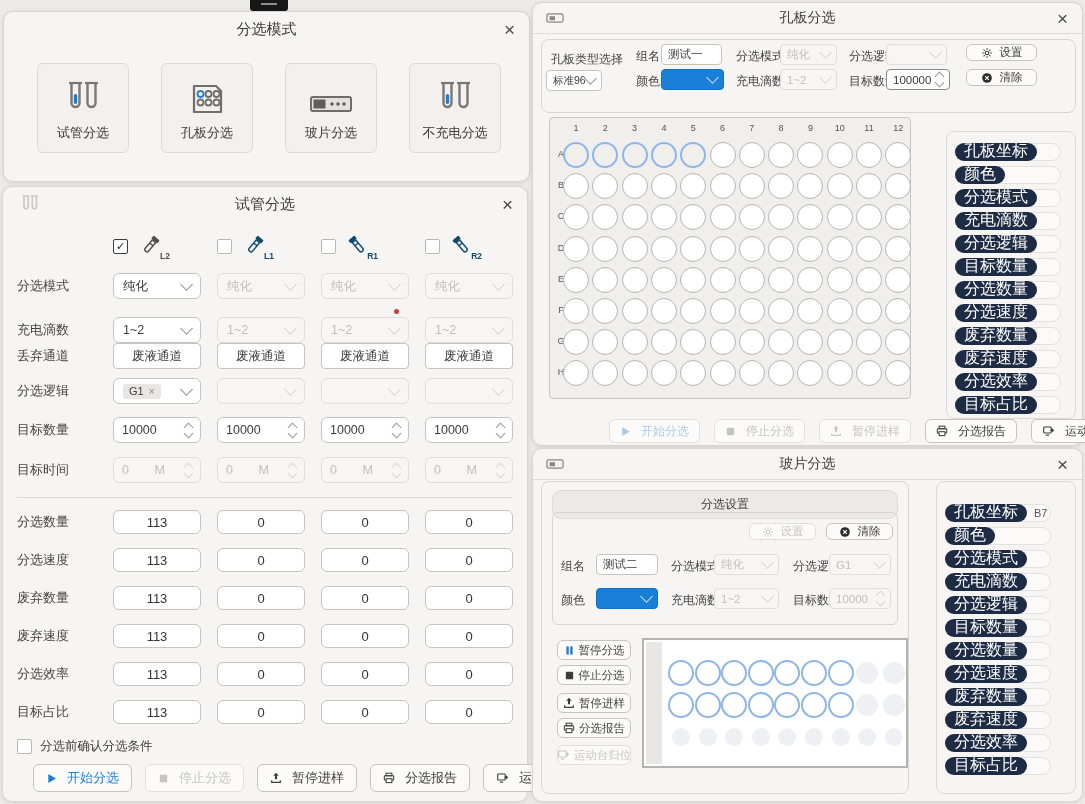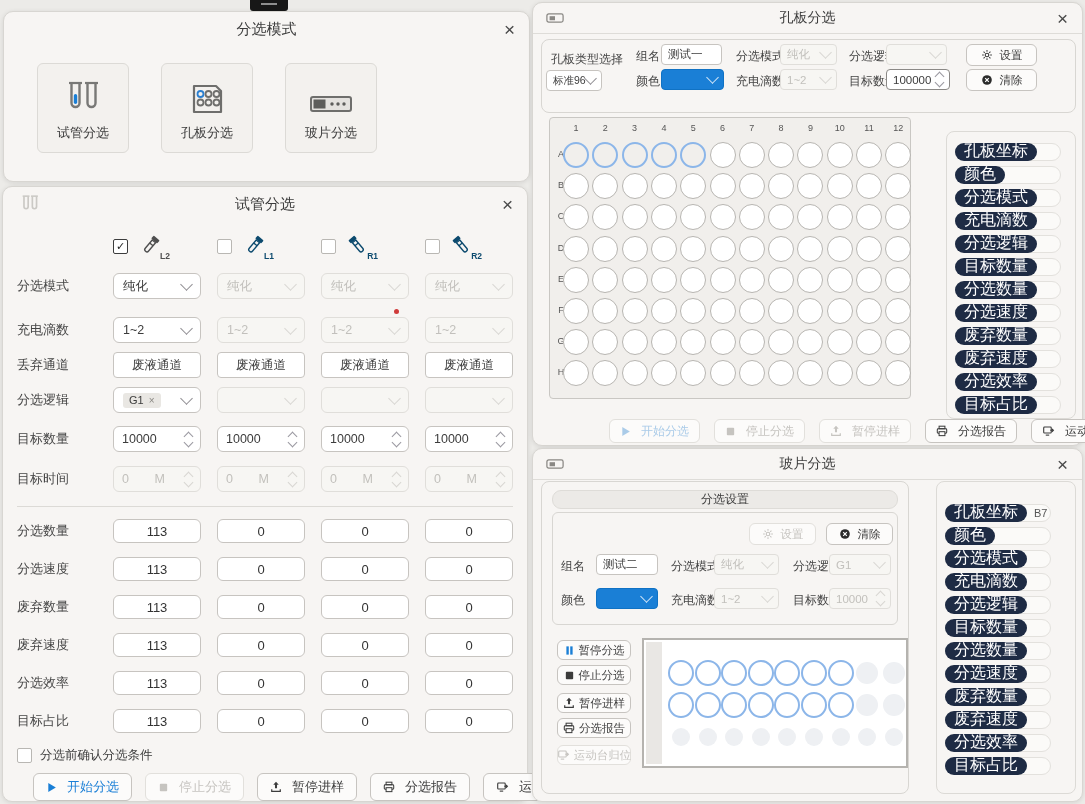--- a/index.html
+++ b/index.html
@@ -74,21 +74,21 @@
   .confirm-row{display:flex;align-items:center;gap:8px;padding:0 14px;font-size:12.5px;color:#3c3c3c}
   .btnrow{display:flex;gap:13px;padding-left:30px}
   .btn{display:inline-flex;align-items:center;justify-content:center;gap:10px;height:28px;
        padding:0 12px;border:1px solid #c7c4c0;border-radius:6px;background:#fcfbfa;font-size:13px;
        color:#3c3c3c;cursor:pointer;box-sizing:border-box;white-space:nowrap}
   .btn .ic{display:flex}
   .btn.primary{color:#1a7fd6}
   .btn.disabled{color:#c6c4c0;border-color:#e2e0dc}
   .btn.disabled-primary{color:#aacbe8;border-color:#e2e0dc}
   .btn.sm{height:24px;font-size:12px;padding:0 10px}
-  .btn.tiny{position:absolute;height:22px;font-size:11.5px;padding:0;gap:7px}
+  .btn.tiny{position:absolute;height:17px;font-size:11.5px;padding:0;gap:7px}
   .btn.side{position:absolute;left:15px;width:74px;height:20px;font-size:11.5px;padding:0;gap:4px}
   .ic.accent{color:#1a7fd6}
 
   
   .panel{position:absolute;border:1px solid #d8d6d2;border-radius:8px;box-sizing:border-box}
   .plabel{position:absolute;font-size:12px;color:#454545;white-space:nowrap}
   .abs{position:absolute !important}
   .h21{height:21px !important;border-radius:4px !important;padding:0 6px !important}
   .h21 .ddv{font-size:11.5px}
   .input{position:absolute;height:21px;background:#fff;border:1px solid #c7c4c0;border-radius:4px;
@@ -113,21 +113,21 @@
   .badge-pill{height:18px;margin:-1px 0 0 -1px;background:#1e2b44;border-radius:9px;color:#fff;
               font-size:16px;display:inline-flex;align-items:center;padding:0 9px;white-space:nowrap}
   .badge-val{font-size:11px;color:#555;margin-left:7px}
   #plate-badges{padding-top:11px}
   #slide-badges{padding-top:22px}
   #plate-footer{position:absolute;left:0;top:416px;display:flex;gap:14px;padding-left:76px}
 
   
   #slide-main{position:absolute;left:8px;top:32px;width:368px;height:313px;border:1px solid #d8d6d2;
               border-radius:8px;box-sizing:border-box}
-  #slide-header{position:absolute;left:10px;top:8px;width:346px;height:19px;background:#eceae7;
+  #slide-header{position:absolute;left:10px;top:8px;width:346px;height:29px;background:#eceae7;
                 border:1px solid #dedcd8;border-radius:9px;display:flex;align-items:center;
                 justify-content:center;font-size:12px;color:#3c3c3c;box-sizing:border-box}
   #slide-settings{position:absolute;left:10px;top:30px;width:346px;height:113px;
                   border:1px solid #d8d6d2;border-radius:6px;box-sizing:border-box}
   #slide-box{position:absolute;left:100px;top:156px;width:266px;height:130px;border:2px solid #b5b3af;
              background:#fff;box-sizing:border-box}
   .slide-strip{position:absolute;left:2px;top:2px;width:16px;height:122px;background:#e9e7e4}
   .scirc{position:absolute;border-radius:50%;box-sizing:border-box;cursor:pointer}
   .scirc.blue{border:2px solid #8cb6e9;background:#fff}
   .scirc.faint{background:#eef0f3}
@@ -177,20 +177,32 @@
           <svg width="44" height="24" viewBox="0 0 44 24">
             <rect x="2" y="5" width="40" height="14" rx="2" fill="#e4e2df" stroke="#6e6e6c" stroke-width="2"></rect>
             <rect x="4.5" y="7.5" width="12" height="9" fill="#5d5d5b"></rect>
             <circle cx="23" cy="12" r="1.7" fill="#5d5d5b"></circle>
             <circle cx="29" cy="12" r="1.7" fill="#5d5d5b"></circle>
             <circle cx="35" cy="12" r="1.7" fill="#5d5d5b"></circle>
           </svg>
         </span>
       <span class="mode-label">玻片分选</span>
     </div>
+      <div class="mode-btn">
+      <span class="mode-ic">
+          <svg width="42" height="36" viewBox="0 0 42 36">
+            <path d="M7 3h13" stroke="#787876" stroke-width="2.2" fill="none"></path>
+            <path d="M9.5 3v20a4 4 0 0 0 8 0V3" fill="none" stroke="#787876" stroke-width="2.4"></path>
+            <rect x="11.8" y="14" width="3.4" height="10" rx="1.7" fill="#1a7fd6"></rect>
+            <path d="M23 3h13" stroke="#787876" stroke-width="2.2" fill="none"></path>
+            <path d="M25.5 3v20a4 4 0 0 0 8 0V3" fill="none" stroke="#787876" stroke-width="2.4"></path>
+          </svg>
+        </span>
+      <span class="mode-label">不充电分选</span>
+    </div>
     </div>
 </section>
 
 <section class="win" style="left:2px;top:186px;width:526px;height:616px">
   <div class="tbar">
     <span class="tbar-ic" style="color:#cbc9c5">
         <svg width="22" height="20" viewBox="0 0 42 36">
           <path d="M7 3h13" stroke="currentColor" stroke-width="3" fill="none"></path>
           <path d="M9.5 3v20a4 4 0 0 0 8 0V3" fill="none" stroke="currentColor" stroke-width="3.2"></path>
           <path d="M23 3h13" stroke="currentColor" stroke-width="3" fill="none"></path>
@@ -291,21 +303,21 @@
         <i class="ddv">1~2</i>
         <i class="chev"></i>
         <b class="dot"></b>
       </span>
     <span class="dd dis">
         <i class="ddv">1~2</i>
         <i class="chev"></i>
       </span>
   </div>
 
-  <div class="frow" style="margin-top:9px">
+  <div class="frow" style="">
     <span class="flabel">丢弃通道</span>
     <span class="chbtn">废液通道</span>
     <span class="chbtn">废液通道</span>
     <span class="chbtn">废液通道</span>
     <span class="chbtn">废液通道</span>
   </div>
 
   <div class="frow" style="margin-top:9px">
     <span class="flabel">分选逻辑</span>
     <span class="dd">

